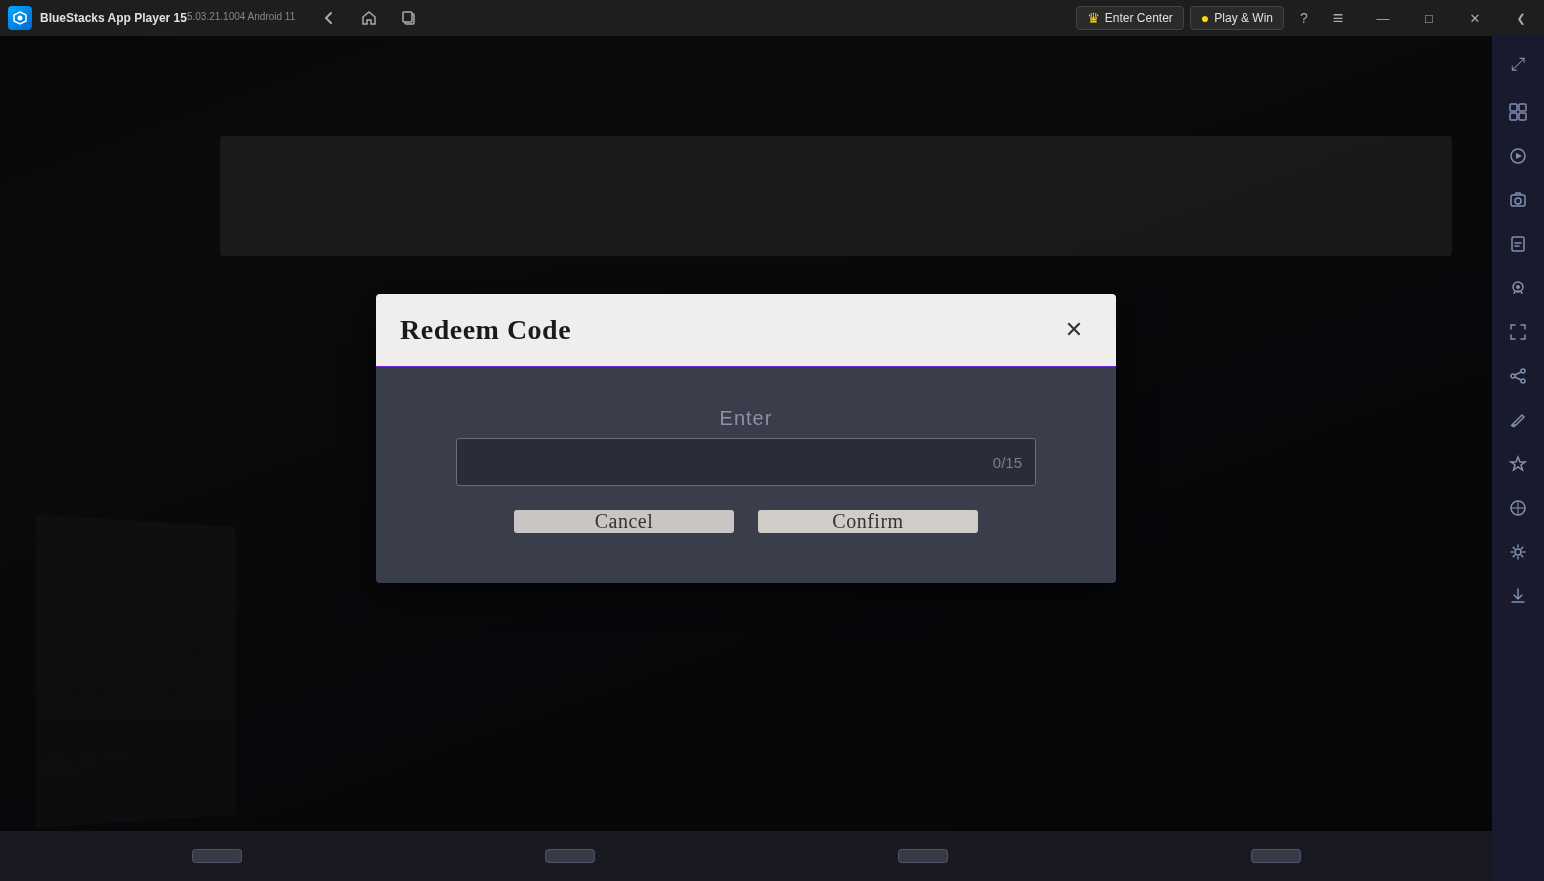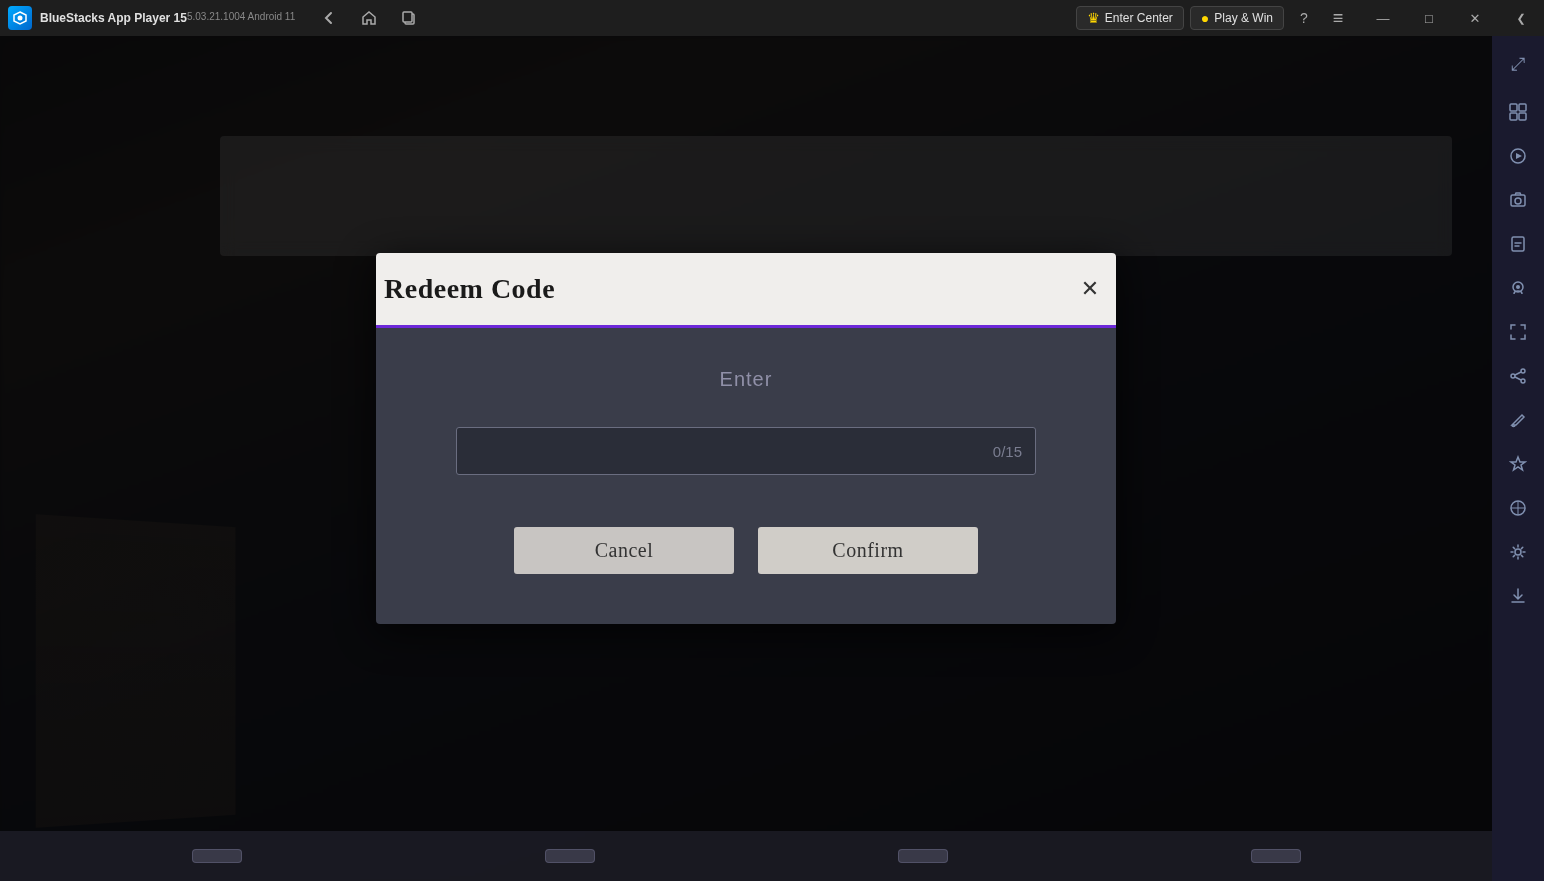--- a/index.html
+++ b/index.html
@@ -214,25 +214,25 @@
       position: relative;
       width: 740px;
       border-radius: 4px;
       overflow: hidden;
       box-shadow: 0 8px 40px rgba(0,0,0,0.7);
       z-index: 10;
     }
 
     .dialog-header {
       background: #f0eeec;
-      padding: 18px 8px;
+      padding: 18px 24px;
       display: flex;
       align-items: center;
       justify-content: space-between;
-      border-bottom: 3px solid #6d28d9;
+      border-bottom: 1px solid #6d28d9;
     }
 
     .dialog-title {
       font-size: 28px;
       font-weight: 700;
       color: #1a1a1a;
       letter-spacing: 0.5px;
       font-family: Georgia, serif;
     }
 
@@ -248,21 +248,21 @@
       border-radius: 4px;
       font-weight: 300;
     }
 
     .dialog-body {
       background: #3a3d4a;
       padding: 40px 80px 50px;
       display: flex;
       flex-direction: column;
       align-items: center;
-      gap: 36px;
+      gap: 8px;
     }
 
     .dialog-label {
       color: #9090a8;
       font-size: 20px;
       letter-spacing: 1px;
     }
 
     .code-input-wrapper {
       width: 100%;
@@ -296,21 +296,21 @@
     .dialog-buttons {
       display: flex;
       gap: 24px;
       margin-top: 16px;
       width: 100%;
       justify-content: center;
     }
 
     .btn-cancel {
       width: 220px;
-      padding: 12px;
+      padding: 0;
       background: #c8c5c2;
       border: none;
       border-radius: 3px;
       font-size: 20px;
       color: #333;
       cursor: pointer;
       font-family: Georgia, serif;
       letter-spacing: 0.5px;
     }
 

